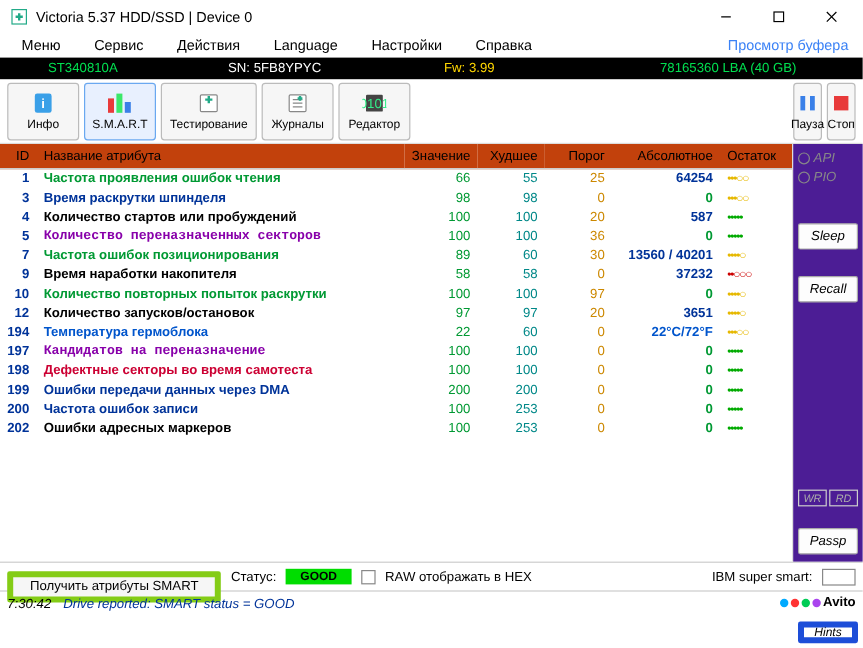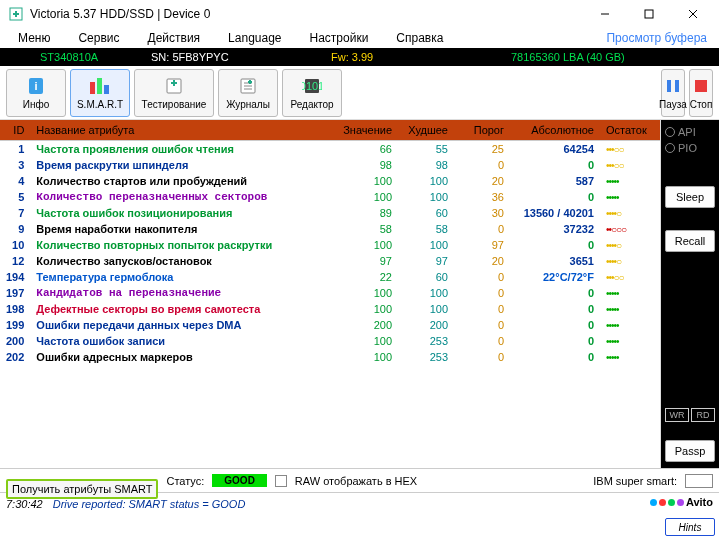--- a/index.html
+++ b/index.html
@@ -9,36 +9,36 @@
 .titlebar .icon { width: 16px; height: 16px; margin-right: 6px; }
 .titlebar .title { flex: 1; font-size: 12px; }
 .titlebar .winbtn { width: 44px; height: 28px; display: flex; align-items: center; justify-content: center; color: #333; }
 .titlebar .winbtn svg { width: 10px; height: 10px; }
 
 .menubar { height: 20px; display: flex; align-items: center; padding: 0 4px; background: #fff; }
 .menubar .mitem { padding: 2px 14px; font-size: 12px; }
 .menubar .rlabel { margin-left: auto; padding-right: 8px; color: #3b82f6; font-size: 12px; }
 
 .devbar { height: 18px; background: #000; display: flex; align-items: center; color: #fff; font-size: 11px; }
-.devbar .d1 { color: #00e050; padding-left: 40px; width: 151px; }
+.devbar .d1 { color: #00e050; padding-left: 40px; width: 190px; }
 .devbar .d2 { color: #fff; width: 180px; }
 .devbar .d3 { color: #ffd700; width: 180px; }
 .devbar .d4 { color: #00e050; }
 
 .toolbar { height: 54px; display: flex; align-items: center; padding: 4px 6px; gap: 4px; border-bottom: 1px solid #ddd; }
 .tbtn { width: 60px; height: 48px; border: 1px solid #bbb; border-radius: 3px; background: #f6f6f6; display: flex; flex-direction: column; align-items: center; justify-content: center; gap: 2px; }
 .tbtn.active { background: #e8f0fe; border-color: #6aa8f0; }
 .tbtn .ticon { height: 22px; display:flex; align-items:center; justify-content:center; }
 .tbtn .tlbl { font-size: 10px; }
 .tspacer { flex: 1; }
 .tbtn.narrow { width: 24px; }
 
 .content { display: flex; height: calc(540px - 28px - 20px - 18px - 54px - 24px - 48px); }
 .tablewrap { flex: 1; overflow: auto; border-right: 1px solid #ddd; }
-.sidepanel { width: 58px; background: #000000; padding: 6px 4px; display: flex; flex-direction: column; gap: 4px; }
+.sidepanel { width: 58px; background: #4c1d95; padding: 6px 4px; display: flex; flex-direction: column; gap: 4px; font-style: italic; }
 .sidepanel .radio { font-size:10px; color:#888; display:flex; align-items:center; gap:3px; }
 .sidepanel .radio .r { width:10px; height:10px; border:1px solid #888; border-radius:50%; }
 .sidepanel .sbtn { height: 22px; border: 1px solid #aaa; border-radius: 2px; background: #fdfdfd; display:flex; align-items:center; justify-content:center; font-size:11px; }
 .sidepanel .gap { flex:1; }
 .sidepanel .tiny { height:14px; font-size:9px; color:#aaa; border:1px solid #ccc; display:flex;align-items:center;justify-content:center;}
 
 table { width: 100%; border-collapse: collapse; }
 th { text-align: left; padding: 4px 6px; font-size: 11px; font-weight: normal; background: #c2410c; border-bottom: 1px solid #ccc; color: #000; }
 th.num, td.num { text-align: right; }
 td { padding: 2px 6px; font-size: 11px; white-space: nowrap; }
@@ -54,33 +54,33 @@
 .c-blue { color: #0055cc; font-weight: bold;}
 .c-red { color: #cc0033; }
 .v-green { color: #009933; }
 .v-teal { color: #008888; }
 .v-orange { color: #cc8800; }
 .dots-yellow { color: #e6b800; }
 .dots-green { color: #00aa00; }
 .dots-red { color: #cc0000; }
 
 .statusrow { height: 24px; border-top: 1px solid #ccc; display: flex; align-items: center; padding: 0 6px; gap: 8px; }
-.statusrow .getbtn { border: 2px solid #84cc16; padding: 2px 4px; border-radius:2px; background:#f6f6f6;margin-top:16px; }
+.statusrow .getbtn { border: 5px solid #84cc16; padding: 2px 14px; border-radius:2px; background:#f6f6f6;margin-top:16px; }
 .statusrow .good { background: #00dd00; color: #000; padding: 1px 12px; font-size: 10px; font-weight:bold;}
 .statusrow .chk { width:12px;height:12px;border:1px solid #888;}
 .statusrow .super { margin-left:auto; font-size:11px;}
 .statusrow .sbox { width:28px;height:14px; border:1px solid #888; background:#fff;}
 
 .logarea { height: 48px; border-top: 1px solid #ccc; display:flex;font-style:italic;}
 .logtext { flex:1; padding: 4px 6px; font-size: 11px; line-height: 15px; }
 .logtext .ts { color:#000; margin-right:10px;}
 .logtext .l1 { color: #003399;}
 .logtext .l2 { color: #009933;}
 .logbtns { width:58px; display:flex; flex-direction:column; justify-content:flex-end; padding:4px; gap:2px;}
-.logbtns .hb { height:18px; border:1px solid #1d4ed8; border-radius:2px; display:flex;align-items:center;justify-content:center; font-size:10px;}
+.logbtns .hb { height:18px; border:5px solid #1d4ed8; border-radius:2px; display:flex;align-items:center;justify-content:center; font-size:10px;}
 .avito { position:absolute; right:6px; bottom:32px; font-size:18px; font-weight:600; color:#000; display:flex;align-items:center;gap:2px;}
 .avito .c{ width:7px;height:7px;border-radius:50%; display:inline-block;}
 </style>
 </head>
 <body>
 
 <div class="titlebar">
   <span class="icon">
     <svg viewBox="0 0 16 16">
         <rect x="2" y="2" width="12" height="12" fill="#fff" stroke="#2a8" stroke-width="1"></rect>

